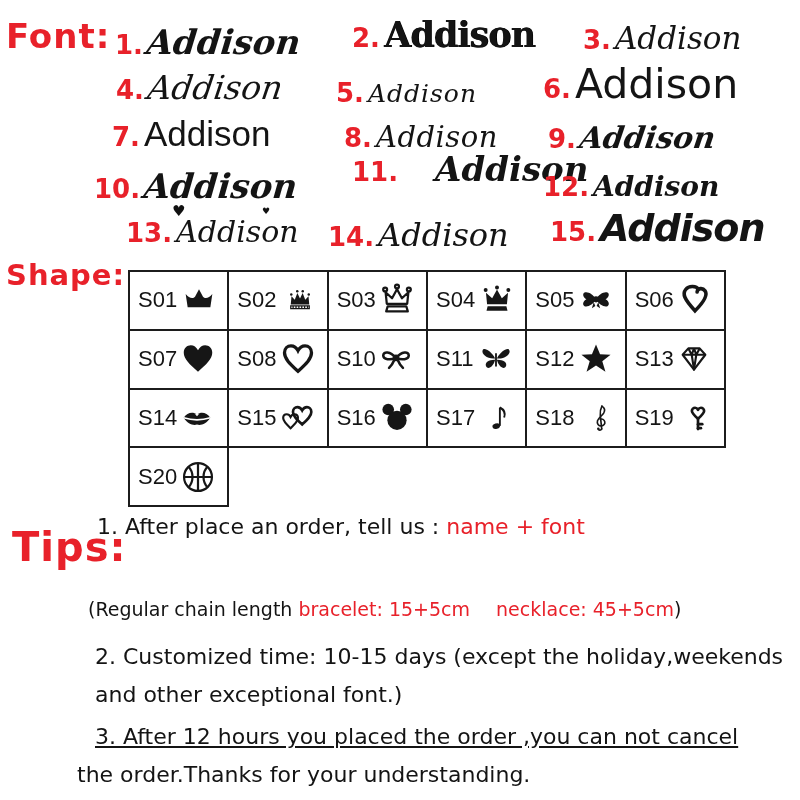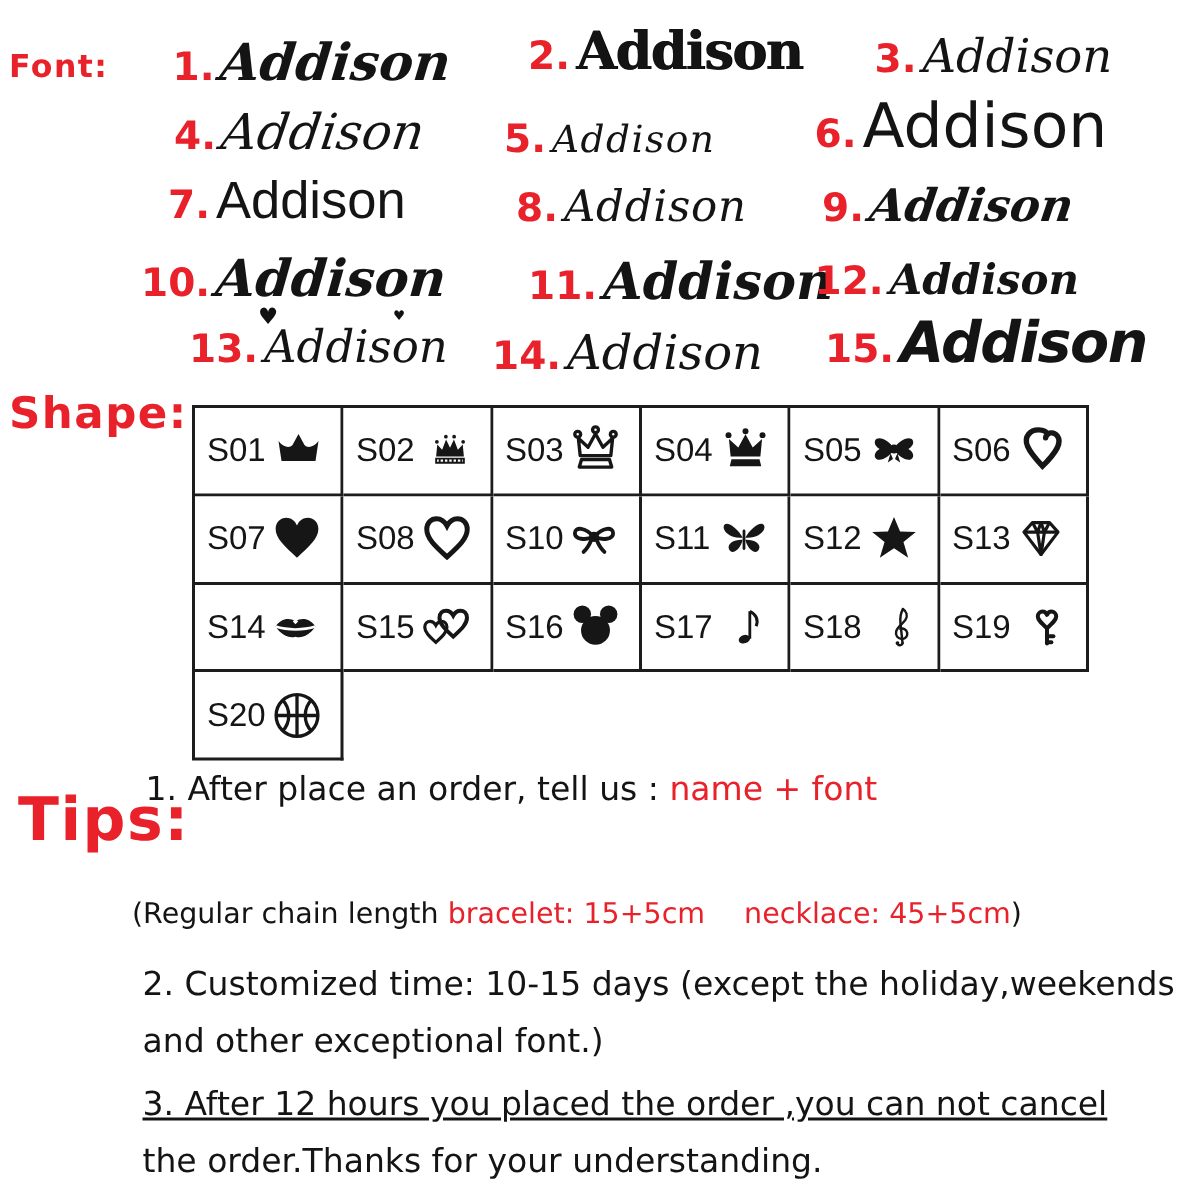--- a/index.html
+++ b/index.html
@@ -5,40 +5,40 @@
   * { margin:0; padding:0; box-sizing:border-box; }
   html,body { background:#fff; }
   .page {
     position:relative; width:800px; height:800px; background:#ffffff;
     font-family:"DejaVu Sans", sans-serif; color:#111; overflow:hidden;
   }
   .red-label {
     position:absolute; color:#e8212a; font-weight:700;
     font-family:"DejaVu Sans", sans-serif;
   }
-  #font-label  { left:6px;  top:16px;  font-size:21px; letter-spacing:1px;margin-top:16px; }
+  #font-label  { left:6px;  top:16px;  font-size:34px; letter-spacing:1px; }
   #shape-label { left:6px;  top:258px; font-size:29px; letter-spacing:1px; }
   #tips-label  { left:12px; top:524px; font-size:40px; letter-spacing:1px; }
 
   
   .font-item { position:absolute; display:flex; align-items:baseline; white-space:nowrap; }
   .num { color:#e8212a; font-weight:700; font-size:26px; margin-right:4px;
          font-family:"DejaVu Sans", sans-serif; }
   .fname { color:#141414; }
   .pos1  { left:115px; top:22px;  } .f1  { font:700 italic 34px "DejaVu Serif", serif; font-style:italic; transform:skewX(-6deg); display:inline-block; }
   .pos2  { left:352px; top:14px;  } .f2  { font-family:"DejaVu Serif", serif; font-weight:900; font-size:35px; letter-spacing:-1px; text-shadow:0.6px 0 #000; }
   .pos3  { left:583px; top:20px;  } .f3  { font-family:"DejaVu Serif", serif; font-style:italic; font-size:31px; }
   .pos4  { left:116px; top:68px;  } .f4  { font-family:"DejaVu Serif", serif; font-style:italic; font-size:33px; transform:skewX(-8deg); display:inline-block; }
   .pos5  { left:336px; top:78px;  } .f5  { font-family:"DejaVu Serif", serif; font-style:italic; font-size:25px; letter-spacing:1px; }
   .pos6  { left:543px; top:60px;  } .f6  { font-family:"DejaVu Sans", sans-serif; font-size:41px; font-weight:400; }
   .pos7  { left:112px; top:114px; } .f7  { font-family:"Liberation Sans", sans-serif; font-size:35px; }
   .pos8  { left:344px; top:120px; } .f8  { font-family:"DejaVu Serif", serif; font-style:italic; font-size:29px; letter-spacing:0.5px; }
   .pos9  { left:548px; top:120px; } .f9  { font-family:"DejaVu Serif", serif; font-style:italic; font-weight:700; font-size:30px; transform:skewX(-8deg); display:inline-block; }
   .pos10 { left:94px;  top:166px; } .f10 { font-family:"DejaVu Serif", serif; font-style:italic; font-weight:700; font-size:34px; transform:skewX(-5deg); display:inline-block; }
-  .pos11 { left:352px; top:168px; } .f11 { font-family:"DejaVu Serif", serif; font-style:italic; font-weight:900; font-size:34px; }
+  .pos11 { left:352px; top:149px;gap:33px; } .f11 { font-family:"DejaVu Serif", serif; font-style:italic; font-weight:900; font-size:34px; }
   .pos12 { left:543px; top:170px; } .f12 { font-family:"DejaVu Serif", serif; font-weight:700; font-size:28px; font-style:italic; }
   .pos13 { left:126px; top:214px; } .f13 { font-family:"DejaVu Serif", serif; font-style:italic; font-size:30px; position:relative; }
   .pos14 { left:328px; top:216px; } .f14 { font-family:"DejaVu Serif", serif; font-style:italic; font-size:32px; }
   .pos15 { left:550px; top:206px; } .f15 { font-family:"DejaVu Sans", sans-serif; font-style:italic; font-weight:900; font-size:38px; letter-spacing:-1px; }
   .heart-deco { position:absolute; top:-12px; left:-4px; font-size:15px; color:#111; font-style:normal; }
   .heart-deco2 { position:absolute; top:-8px; left:86px; font-size:9px; color:#111; font-style:normal; }
 
   
   .shape-table {
     position:absolute; left:128px; top:270px; width:598px; height:237px;
@@ -56,21 +56,21 @@
   
   .tipline { position:absolute; font-size:22px; color:#141414; white-space:nowrap;
              font-family:"DejaVu Sans", sans-serif; }
   .red { color:#e8212a; }
   #tip1-l1 { left:97px;  top:514px; }
   #tip1-l2 { left:104px; top:552px; }
   #chain   { left:88px;  top:598px; font-size:19px; }
   #tip2-l1 { left:95px;  top:644px; }
   #tip2-l2 { left:95px;  top:682px; }
   #tip3-l1 { left:95px;  top:724px;text-decoration:underline; }
-  #tip3-l2 { left:95px;  top:762px; }
+  #tip3-l2 { left:77px;  top:762px; }
   .gap { display:inline-block; width:26px; }
 
   .pendant {
     display:inline-block; margin-left:14px; vertical-align:-12px;
     font-family:"DejaVu Serif", serif; font-style:italic; font-weight:700;
     font-size:33px; color:#ffd400; -webkit-text-stroke:1.3px #d99f00;
     text-shadow:0 1px 0 #c98f00; letter-spacing:-1px; white-space:nowrap;
   }
   .pendant .pheart { font-style:normal; font-size:24px; -webkit-text-stroke:1px #d99f00; vertical-align:2px; margin-left:-3px; }
   .pendant::before, .pendant::after {

